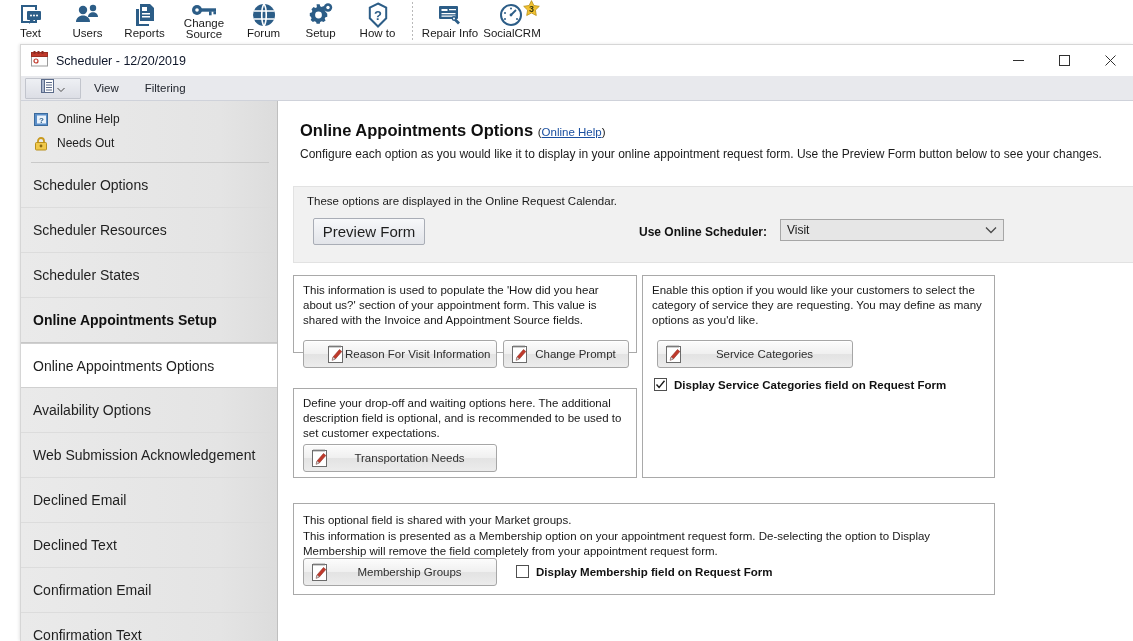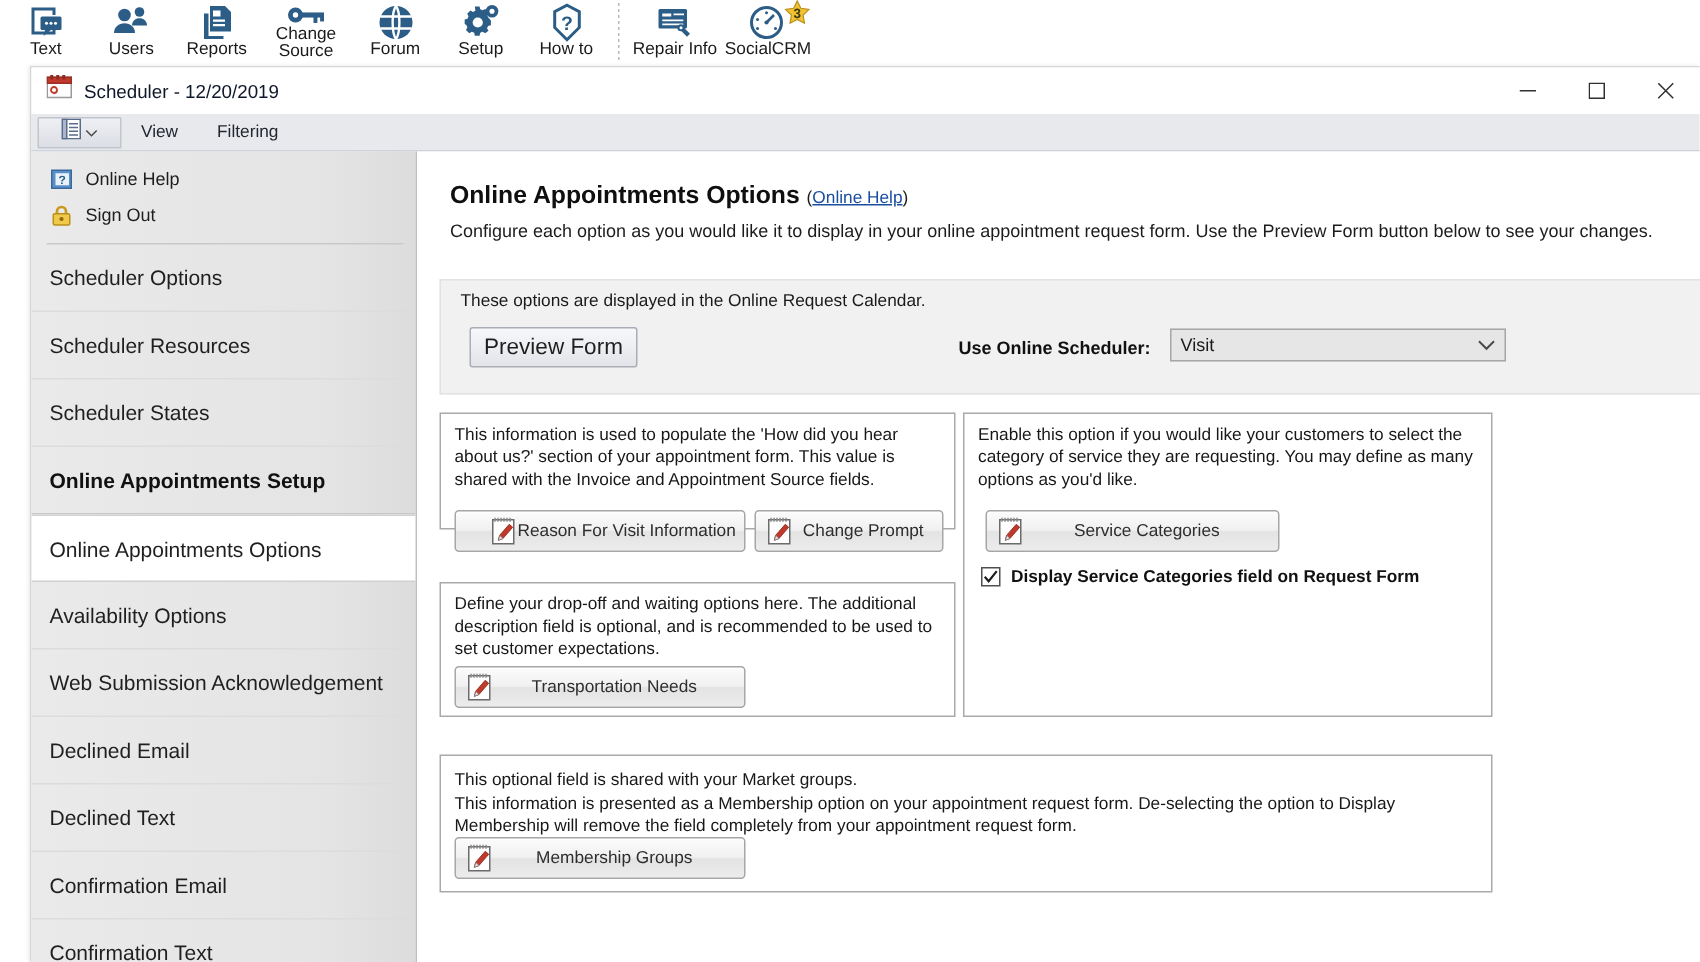--- a/index.html
+++ b/index.html
@@ -454,21 +454,21 @@
       </div>
 
       <div class="side-link">
         <span class="side-icon">
           <svg width="14" height="15" viewBox="0 0 14 15">
             <path d="M4 7V5a3 3 0 016 0v2" fill="none" stroke="#c99a1e" stroke-width="1.8"></path>
             <rect x="1.5" y="6.5" width="11" height="7.5" rx="1" fill="#f0c84a" stroke="#b9901c"></rect>
             <circle cx="7" cy="10" r="1.4" fill="#8a6a10"></circle>
           </svg>
         </span>
-        <span>Sign Out</span>
+        <span>Needs Out</span>
       </div>
 
       <div id="side-divider"></div>
 
       <div class="side-item">
         <span>Scheduler Options</span>
       </div>
       <div class="side-item">
         <span>Scheduler Resources</span>
       </div>
@@ -597,17 +597,21 @@
           <span class="note-icon">
             <svg width="18" height="20" viewBox="0 0 18 20">
               <rect x="1.5" y="2.5" width="14" height="16" fill="#ffffff" stroke="#6b6b6b"></rect>
               <path d="M3 1.2v2.6M5 1.2v2.6M7 1.2v2.6M9 1.2v2.6M11 1.2v2.6M13 1.2v2.6" stroke="#8a8a8a" stroke-width="1"></path>
               <path d="M12.5 5.5L6 13l-0.8 3.2L8.3 15l6.5-7.5z" fill="#c0392b" stroke="#8e2a20" stroke-width="0.6"></path>
               <path d="M5.2 16.2l3.1-1.2-2-2z" fill="#e8e8e8" stroke="#7a7a7a" stroke-width="0.5"></path>
             </svg>
           </span>
           <span class="gbtn-label">Membership Groups</span>
         </div>
+        <div class="cbrow" style="left:222px; top:61px;">
+          <span class="cbox"></span>
+          <span class="cblabel">Display Membership field on Request Form</span>
+        </div>
       </div>
 
     </div>
   </div>
 </div>
 
 </body></html>

